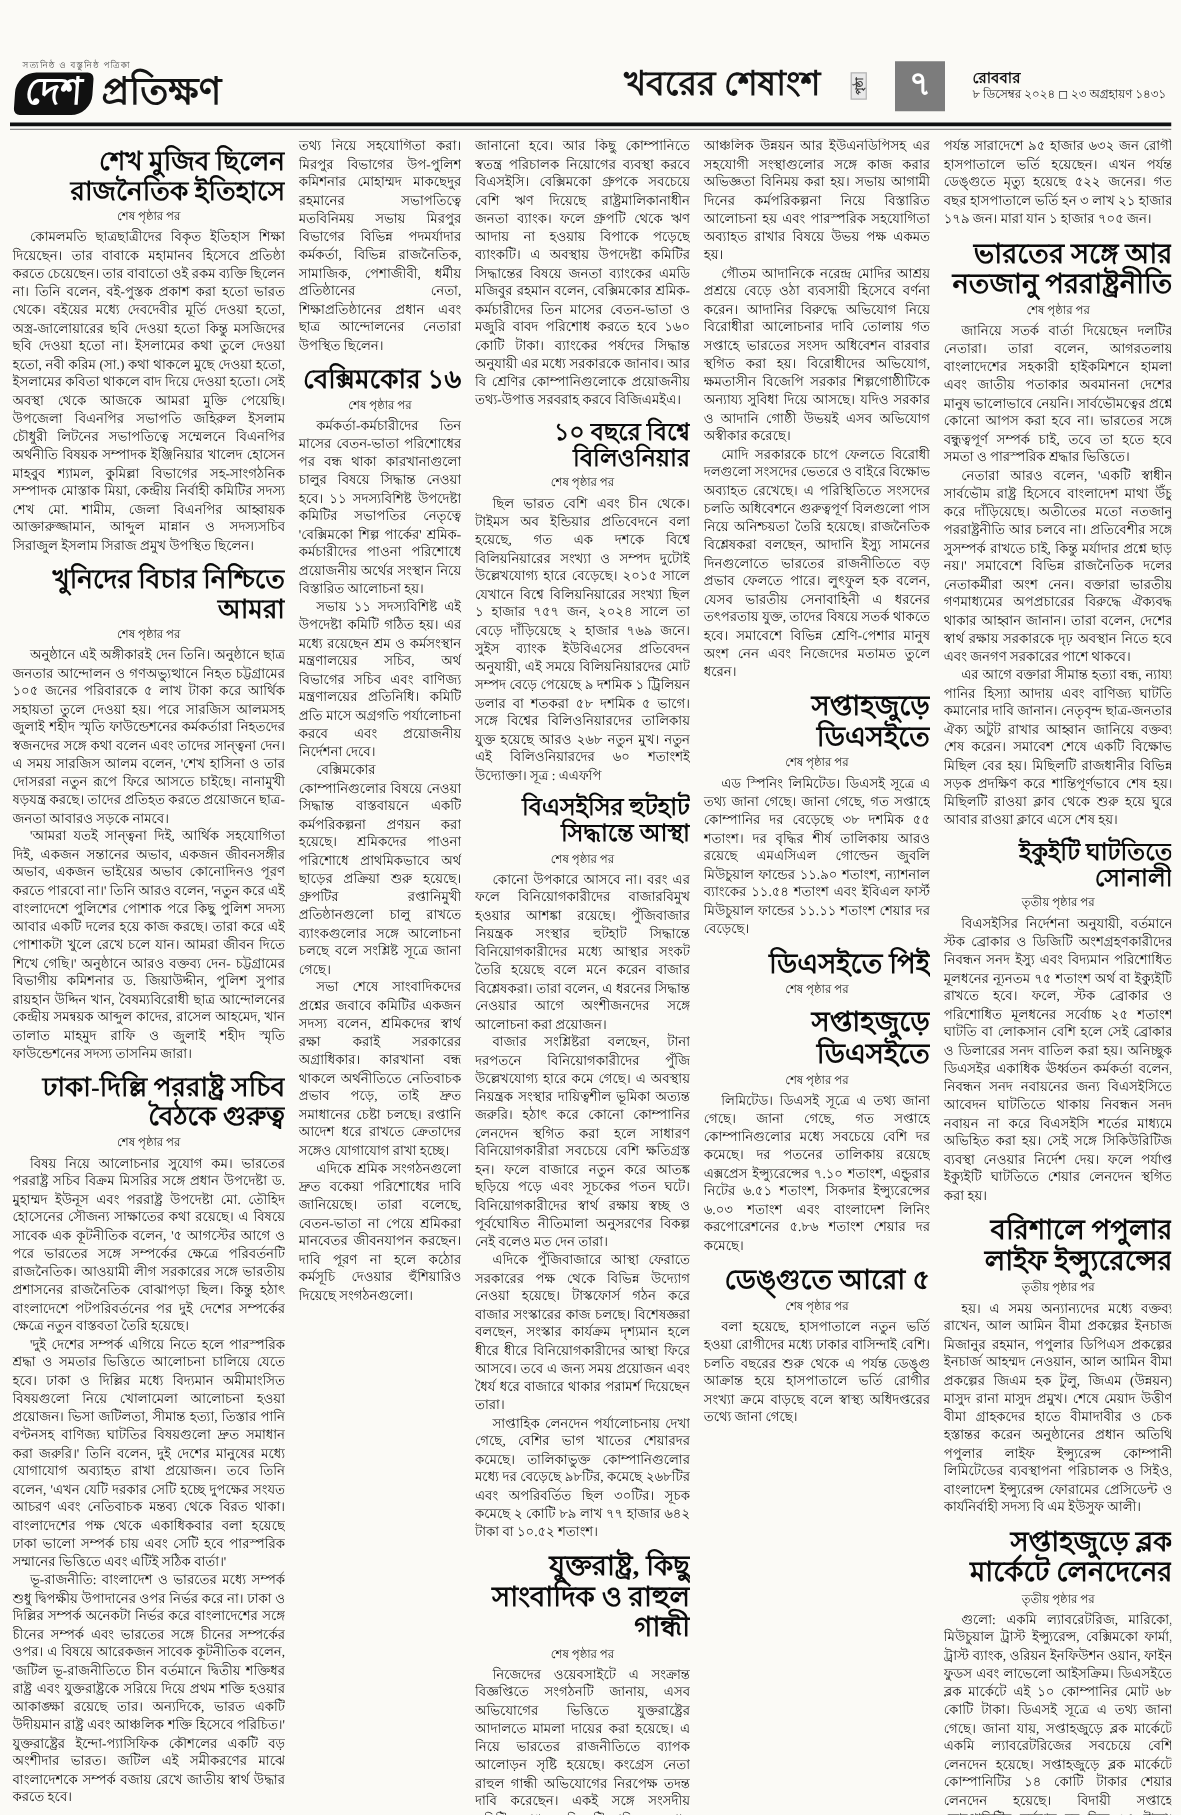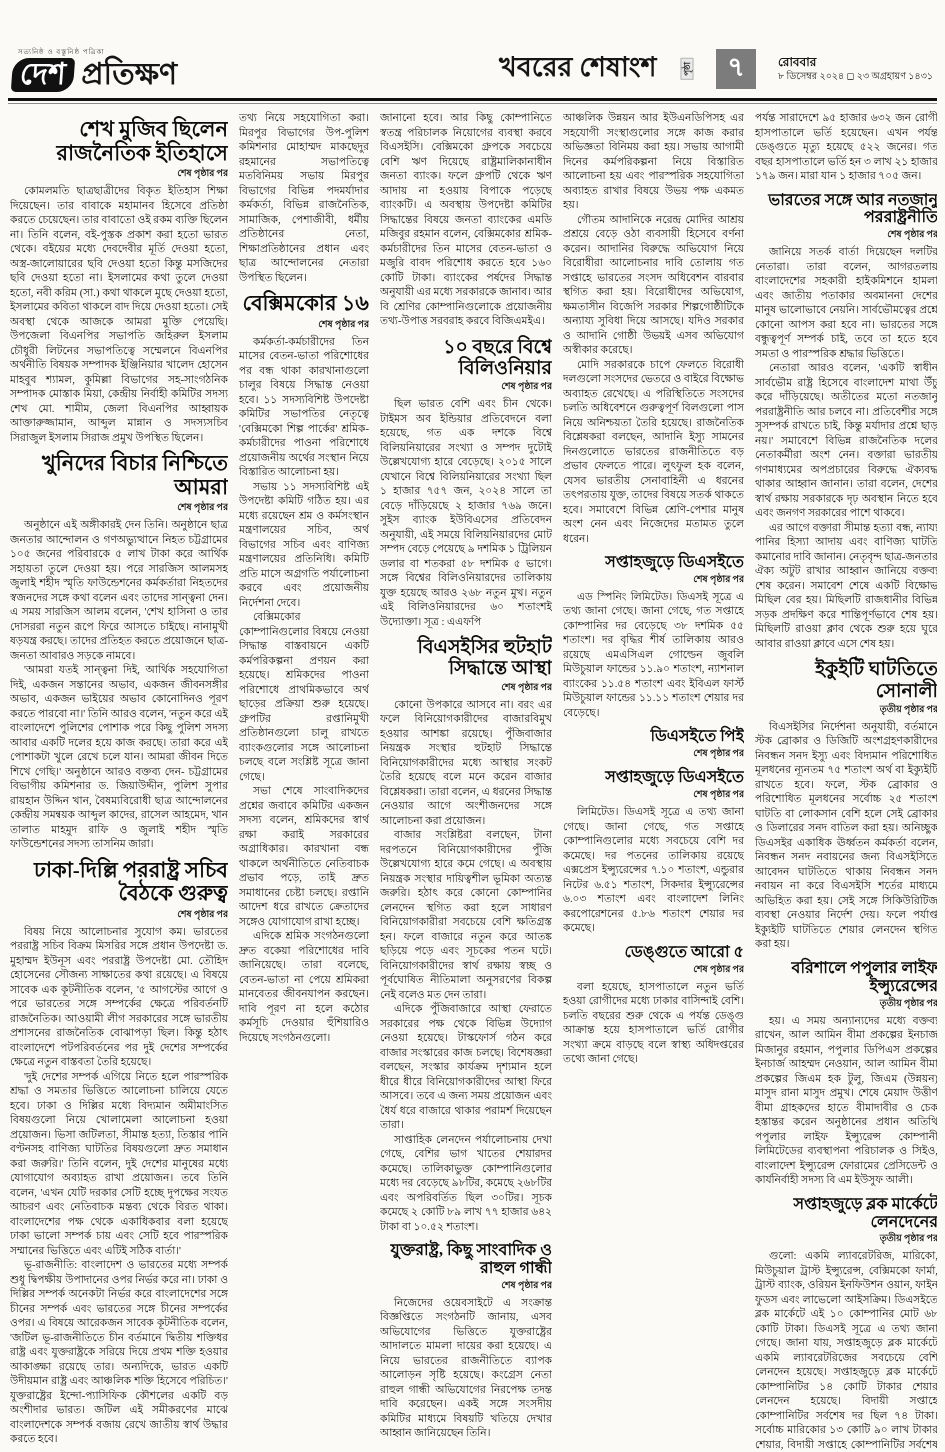--- a/index.html
+++ b/index.html
@@ -28,22 +28,22 @@
   .weekday{font-size:12px;font-weight:bold;}
   .rule-thick{height:3px;background:#101010;margin-top:2px;}
   .rule-thin{height:1px;background:#8a8a8a;margin-top:2px;}
   
   .cols{display:flex;gap:11px;height:1352px;overflow:hidden;margin-top:7px;padding:0 2px;}
   .col{overflow:hidden;flex:0 0 auto;}
   .art{margin-bottom:3px;}
   .hl{text-align:right;font-weight:bold;line-height:1.12;margin:7px 0 1px;color:#0c0c0c;}
   .hl.lg{font-size:21px;}
   .hl.md{font-size:19px;}
-  .hl.sm{font-size:16px;}
-  .cont{text-align:right;font-size:9.3px;font-weight:bold;margin:0 0 3px;}
+  .hl.sm{font-size:22px;}
+  .cont{text-align:center;font-size:9.3px;font-weight:normal;margin:0 0 3px;}
   .col p{font-size:10.6px;line-height:1.37;text-align:justify;margin:0;text-indent:14px;
     word-break:break-word;}
   .col p.noindent{text-indent:0;}
 </style>
 </head>
 <body>
 
 <div class="page">
 
   <div class="masthead">

